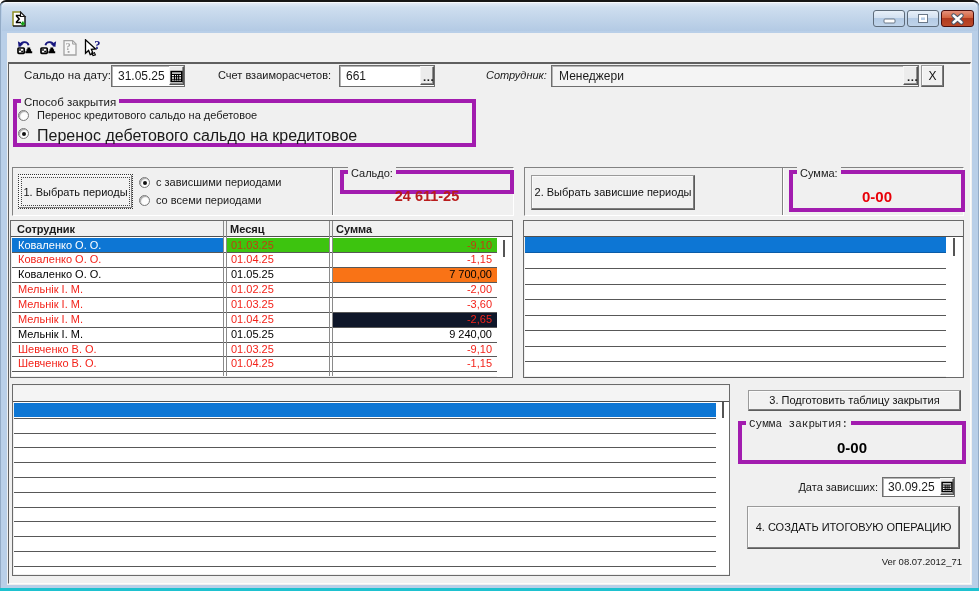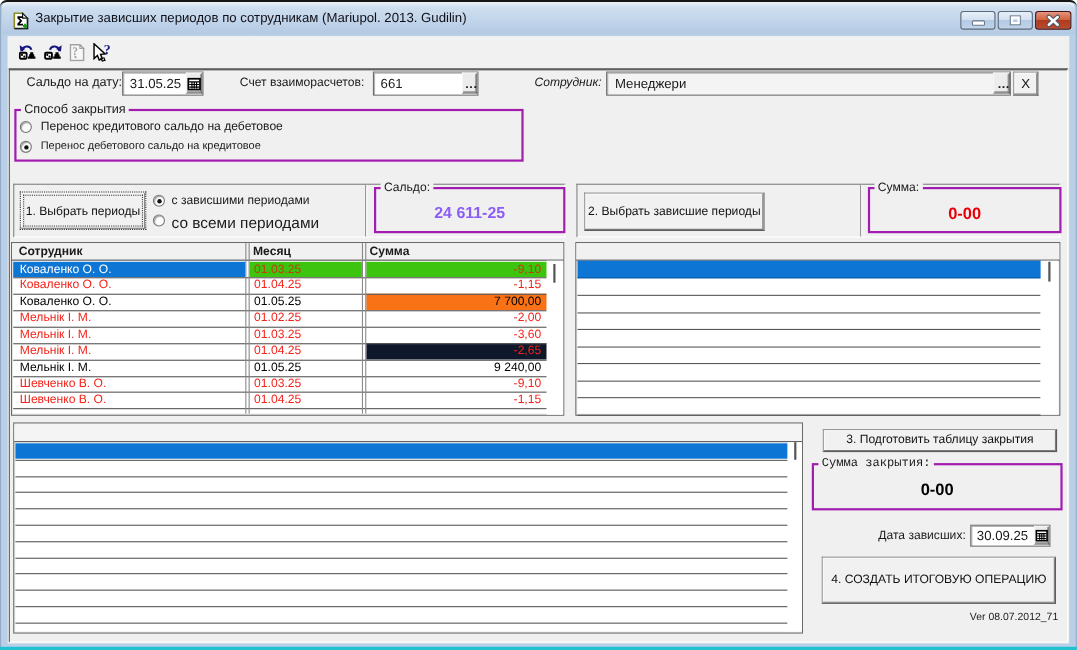--- a/index.html
+++ b/index.html
@@ -26,21 +26,21 @@
 .lbl { position:absolute; white-space:nowrap; }
 .sunken { position:absolute; background:#fff; border:1px solid #6e6e6e;
   box-shadow: inset 1px 1px 0 #b4b4b4; }
 .btn { position:absolute; background:#f1f1f1; border:1px solid #9a9a9a;
   border-right:1px solid #5c5c5c; border-bottom:1px solid #5c5c5c;
   box-shadow: inset -1px -1px 0 #7d7d7d, inset 1px 1px 0 #fafafa;
   text-align:center; color:#111; font-size:11px; white-space:nowrap; }
 .smallbtn { position:absolute; background:#ececec;
   border:1px solid #f6f6f6; border-right:1px solid #555; border-bottom:1px solid #555;
   box-shadow: inset -1px -1px 0 #909090; text-align:center; }
-.gb { position:absolute; border:2px solid #a21caf; }
+.gb { position:absolute; border:4px solid #a21caf; }
 .gb > span { position:absolute; top:-7px; left:4px; background:#f0f0f0; padding:0 3px; line-height:13px; font-size:11.5px; }
 .radio { position:absolute; width:11px; height:11px; border-radius:50%; background:#fdfdfd;
   border:1px solid #787878; box-shadow: inset 1px 1px 1px #a5a5a5; }
 .radio.on::after { content:""; position:absolute; left:2.5px; top:2.5px; width:4px; height:4px; border-radius:50%; background:#111; }
 .grid { position:absolute; background:#fff; border:1px solid #6a6a6a; box-shadow: inset 0 0 0 1px #f0f0f0; }
 .hline { position:absolute; height:1px; background:#585858; }
 .vline { position:absolute; width:1px; background:#8a8a8a; }
 .cell { position:absolute; overflow:hidden; white-space:nowrap; font-size:11px; }
 .sbar { position:absolute; background:#fff; }
 .sthumb { position:absolute; width:2px; background:#555; }
@@ -50,21 +50,20 @@
 <div id="win">
   <div id="titlebar">
     <svg id="title-ico" viewBox="0 0 16 16">
       <path d="M2 1 h7.5 l4.5 4.5 v9.5 h-12 z" fill="#fff"></path>
       <path d="M2 15 v-14 h7.5" fill="none" stroke="#8f8f25" stroke-width="1.5"></path>
       <path d="M9.5 1 l4.5 4.5 h-4.5 z" fill="#fff" stroke="#1a1a1a" stroke-width="1.1"></path>
       <path d="M14 5.5 v9.5 h-12" fill="none" stroke="#1a1a1a" stroke-width="1.5"></path>
       <path d="M4.8 4.6 h5.2 M5.2 4.8 l3 3.2 -3 3.2 M4.8 11.4 h5.2" fill="none" stroke="#000" stroke-width="1.5"></path>
       <path d="M9.8 12.6 h4 M11.8 10.6 v4" stroke="#12a012" stroke-width="1.8"></path>
     </svg>
-    <div id="title-txt">Закрытие зависших периодов по сотрудникам (Mariupol. 2013. Gudilin)</div>
     <div class="capbtn" id="btn-min"><svg width="30" height="15" viewBox="0 0 30 15">
           <rect x="10" y="8" width="11" height="4" rx="1" fill="#fff" stroke="#6a7888" stroke-width="1"></rect>
         </svg></div>
     <div class="capbtn" id="btn-max"><svg width="30" height="15" viewBox="0 0 30 15">
           <rect x="10.5" y="3.5" width="9" height="8" fill="none" stroke="#6a7888" stroke-width="1"></rect>
           <rect x="12" y="5" width="6" height="5" fill="none" stroke="#fff" stroke-width="2"></rect>
         </svg></div>
     <div class="capbtn" id="btn-close"><svg width="31" height="15" viewBox="0 0 31 15">
           <path d="M11.5 4.5 L19.5 11.5 M19.5 4.5 L11.5 11.5" stroke="#47566a" stroke-width="4.4" stroke-linecap="round"></path>
           <path d="M11.5 4.5 L19.5 11.5 M19.5 4.5 L11.5 11.5" stroke="#fdfdfd" stroke-width="2.4" stroke-linecap="round"></path>
@@ -129,35 +128,35 @@
     </div>
 </div>
 <div class="btn" style="left:921px;top:65px;width:23px;height:22px;line-height:20px;font-size:12px;">X</div>
 
 <div class="gb" style="left:13px;top:99px;width:463px;height:48px;">
     <span>Способ закрытия</span>
   </div>
 <div class="radio" style="left:18px;top:110px;"></div>
 <div class="lbl" style="left:37px;top:109px;font-size:11px;">Перенос кредитового сальдо на дебетовое</div>
 <div class="radio on" style="left:18px;top:128px;"></div>
-<div class="lbl" style="left:37px;top:127px;font-size:10px;">Перенос дебетового сальдо на кредитовое</div>
+<div class="lbl" style="left:37px;top:127px;font-size:16px;">Перенос дебетового сальдо на кредитовое</div>
 
 <div style="position:absolute;left:12px;top:167px;width:502px;height:49px;border:1px solid;border-color:#828282 #fff #fff #828282;"></div>
 <div class="vline" style="left:332px;top:168px;height:47px;background:#828282;"></div>
 <div class="vline" style="left:333px;top:168px;height:47px;background:#fff;"></div>
 <div class="btn" style="left:18px;top:174px;width:115px;height:35px;border:1px dotted #333;box-shadow:inset -1px -1px 0 #7d7d7d, inset 1px 1px 0 #fafafa;">
   <div style="position:absolute;left:2px;top:2px;right:2px;bottom:2px;border:1px dotted #444;line-height:29px;">1. Выбрать периоды</div>
 </div>
 <div class="radio on" style="left:139px;top:177px;"></div>
 <div class="lbl" style="left:156px;top:176px;font-size:11px;">с зависшими периодами</div>
 <div class="radio" style="left:139px;top:195px;"></div>
-<div class="lbl" style="left:156px;top:194px;font-size:14px;">со всеми периодами</div>
-<div class="gb" style="left:340px;top:170px;width:174px;height:42px;">
+<div class="lbl" style="left:156px;top:194px;font-size:11px;">со всеми периодами</div>
+<div class="gb" style="left:340px;top:170px;width:174px;height:24px;">
     <span style="font-size:11px;">Сальдо:</span>
-  <div style="position:absolute;left:0;top:14px;width:100%;text-align:center;font-weight:bold;font-size:14.5px;color:#8b5cf6;">24 611-25</div>
+  <div style="position:absolute;left:0;top:14px;width:100%;text-align:center;font-weight:bold;font-size:14.5px;color:#b91c1c;">24 611-25</div>
 </div>
 <div style="position:absolute;left:524px;top:167px;width:440px;height:49px;border:1px solid;border-color:#828282 #fff #fff #828282;"></div>
 <div class="vline" style="left:782px;top:168px;height:47px;background:#828282;"></div>
 <div class="vline" style="left:783px;top:168px;height:47px;background:#fff;"></div>
 <div class="btn" style="left:531px;top:175px;width:164px;height:35px;line-height:33px;">2. Выбрать зависшие периоды</div>
 <div class="gb" style="left:789px;top:170px;width:176px;height:42px;">
     <span style="font-size:11px;">Сумма:</span>
   <div style="position:absolute;left:0;top:14px;width:100%;text-align:center;font-weight:bold;font-size:15px;color:#e80008;">0-00</div>
 </div>
 

